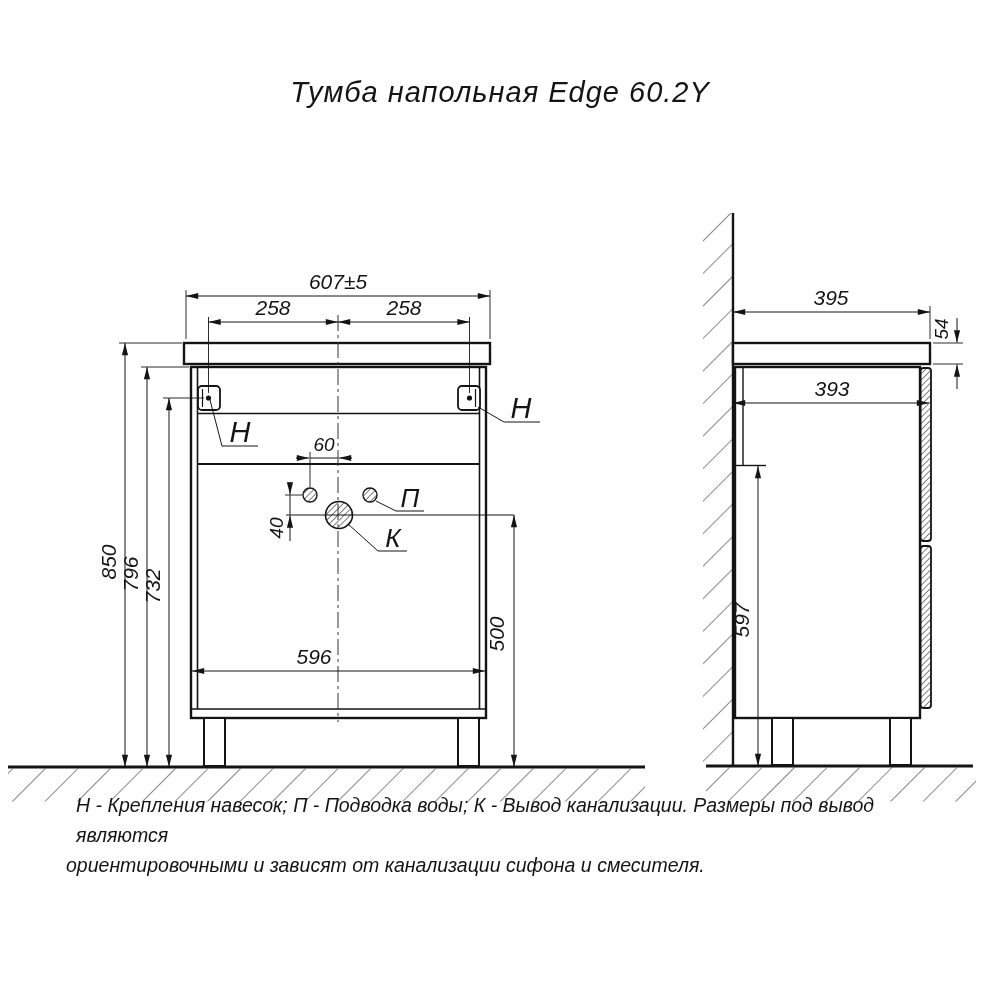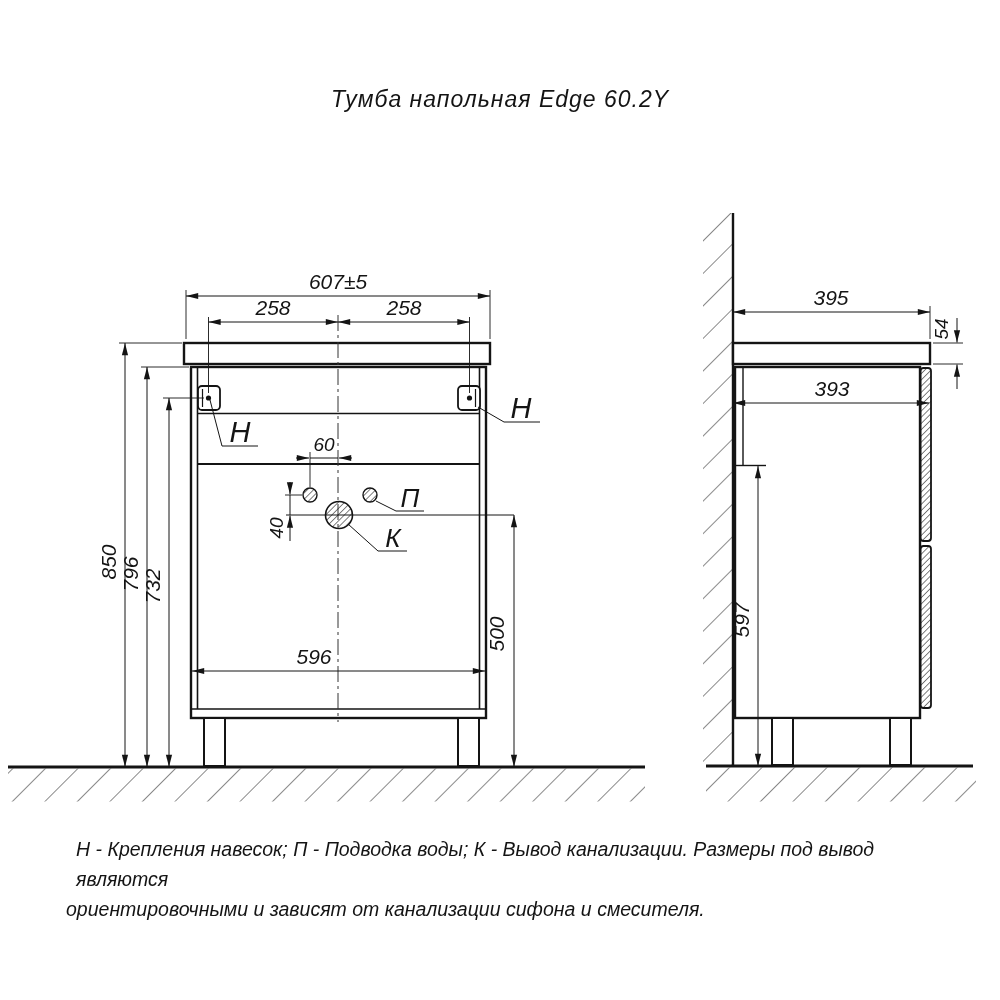--- a/index.html
+++ b/index.html
@@ -1,20 +1,20 @@
 <!DOCTYPE html>
 <html><head>
 <meta charset="utf-8">
 <style>
   html,body{margin:0;padding:0;background:#ffffff;}
   .page{position:relative;width:1000px;height:1000px;background:#ffffff;overflow:hidden;
         font-family:"Liberation Sans",sans-serif;color:#111;}
-  .title{position:absolute;top:86px;left:0;width:1000px;text-align:center;
-         font-size:23px;font-style:italic;letter-spacing:1px;color:#141414;}
-  .note{position:absolute;left:66px;top:834px;width:900px;font-size:19.5px;
+  .title{position:absolute;top:76px;left:0;width:1000px;text-align:center;
+         font-size:29px;font-style:italic;letter-spacing:1px;color:#141414;}
+  .note{position:absolute;left:66px;top:790px;width:900px;font-size:19.5px;
         font-style:italic;line-height:30px;color:#141414;}
   .note .l1{padding-left:10px;}
   svg{position:absolute;left:0;top:0;}
   svg text{font-family:"Liberation Sans",sans-serif;font-style:italic;fill:#141414;}
   .dim{font-size:21px;}
   .dimsmall{font-size:19px;}
   .letter{font-size:29px;}
   .letter-sm{font-size:26px;}
 </style>
 </head>

